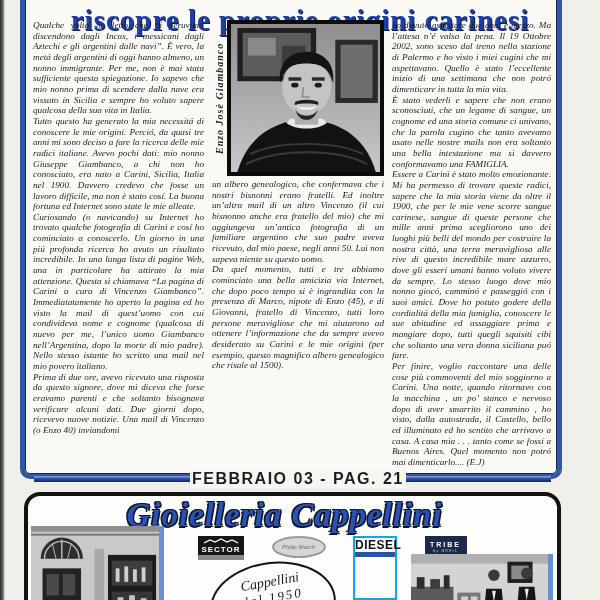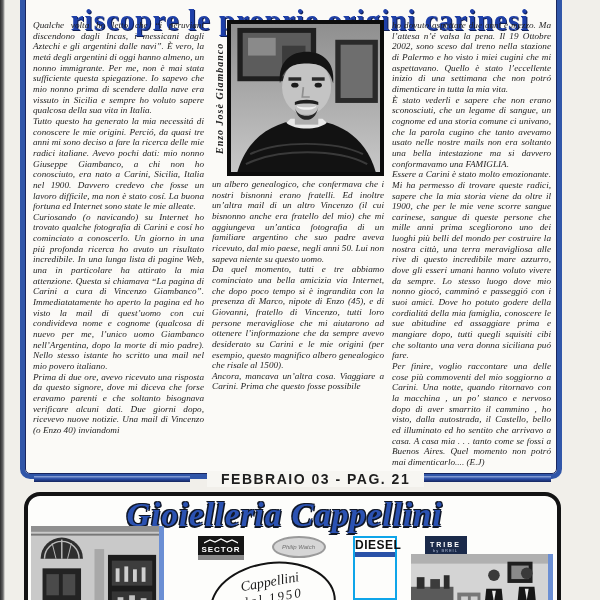--- a/index.html
+++ b/index.html
@@ -63,22 +63,22 @@
   }
   .footer-bar {
     height:6px;
     background:linear-gradient(180deg,#93aadb 0%,#2c4ea6 45%,#152а5e 100%);
     background:linear-gradient(180deg,#93aadb 0%,#2c4ea6 45%,#15255e 100%);
   }
   .footer-bar.left { width:156px; }
   .footer-bar.right { flex:1; }
   .footer-text {
     font-family:"Liberation Sans", sans-serif;
-    font-size:14px; font-weight:bold; letter-spacing:1.5px;
-    padding:0 14px; background:#f7f6f2; white-space:nowrap;margin-left:17px;
+    font-size:16px; font-weight:bold; letter-spacing:1.5px;
+    padding:0 2px; background:#f7f6f2; white-space:nowrap;
   }
   
   .ad-box {
     position:absolute; left:24px; top:492px; width:537px; height:140px;
     border:4px solid #131313; border-radius:16px; background:#fdfdfb;
     overflow:hidden; z-index:2;
   }
   .ad-title {
     position:absolute; left:0; right:16px; top:1px; text-align:center;
     font-size:33px; font-weight:bold; font-style:italic;
@@ -180,21 +180,20 @@
           <ellipse cx="82" cy="62" rx="3.4" ry="2.4" fill="#1c1c1c"></ellipse>
           <path d="M68,64 L67,74 L74,74" stroke="#8f8f8f" stroke-width="1.6" fill="none"></path>
           <path d="M60,79 C66,76 76,76 82,79 L82,82 C76,80 66,80 60,82 Z" fill="#1f1f1f"></path>
           <path d="M62,84 C66,88 76,88 80,84 L80,83 C76,85 66,85 62,83 Z" fill="#efefef"></path>
           <path d="M60,84 C62,96 80,96 82,84 C80,94 76,97 71,97 C66,97 62,94 60,84 Z" fill="#262626"></path>
         </svg>
       </div>
     </div>
     <p>un albero genealogico, che confermava che i nostri bisnonni erano fratelli. Ed inoltre un’altra mail di un altro Vincenzo (il cui bisnonno anche era fratello del mio) che mi aggiungeva un’antica fotografia di un familiare argentino che suo padre aveva ricevuto, dal mio paese, negli anni 50. Lui non sapeva niente su questo uomo.</p>
     <p>Da quel momento, tutti e tre abbiamo cominciato una bella amicizia via Internet, che dopo poco tempo si è ingrandita con la presenza di Marco, nipote di Enzo (45), e di Giovanni, fratello di Vincenzo, tutti loro persone meravigliose che mi aiutarono ad ottenere l’informazione che da sempre avevo desiderato su Carini e le mie origini (per esempio, questo magnifico albero genealogico che risale al 1500).</p>
-    <p>Ancora, mancava un’altra cosa. Viaggiare a Carini.  Prima che  questo fosse possibile</p>
   </div>
 
   <div class="col col-3">
     <p>ho dovuto aspettare  due anni e mezzo. Ma l’attesa n’é valsa  la pena.  Il 19 Ottobre 2002, sono sceso dal treno nella stazione di Palermo e ho visto  i miei cugini che mi aspettavano. Quello  è stato l’eccellente inizio di una settimana che non potró dimenticare in tutta la mia vita.</p>
     <p>È stato vederli e sapere che non erano sconosciuti, che un legame di sangue, un cognome ed una storia comune ci univano, che la parola cugino che tanto avevamo usato nelle nostre mails non era soltanto una bella intestazione ma si davvero conformavamo una FAMIGLIA.</p>
     <p>Essere a Carini è stato molto emozionante. Mi ha permesso di  trovare queste radici, sapere che la mia storia viene da oltre il 1900,  che per le mie vene scorre sangue carinese, sangue di queste persone che mille anni prima scegliorono uno dei luoghi più belli del mondo per costruire la nostra città, una terra meravigliosa alle rive di questo incredibile mare azzurro, dove gli esseri umani hanno voluto vivere da sempre. Lo stesso luogo dove mio nonno giocó, camminó e passeggió con i suoi amici. Dove ho potuto godere della cordialitá della mia famiglia, conoscere le sue abitudine ed assaggiare prima e mangiare dopo, tutti quegli squisiti cibi che soltanto una vera donna siciliana puó fare.</p>
     <p>Per finire, voglio raccontare una delle cose più commoventi del mio soggiorno a Carini. Una notte, quando ritornavo con la macchina , un po’ stanco e nervoso dopo di aver smarrito il cammino , ho visto, dalla autostrada,  il Castello, bello ed illuminato ed ho sentito che arrivavo a casa.  A casa mia . . . tanto come se fossi a Buenos Aires. Quel  momento  non  potró  mai dimenticarlo....  (E.J)</p>
   </div>
 
 </div>

